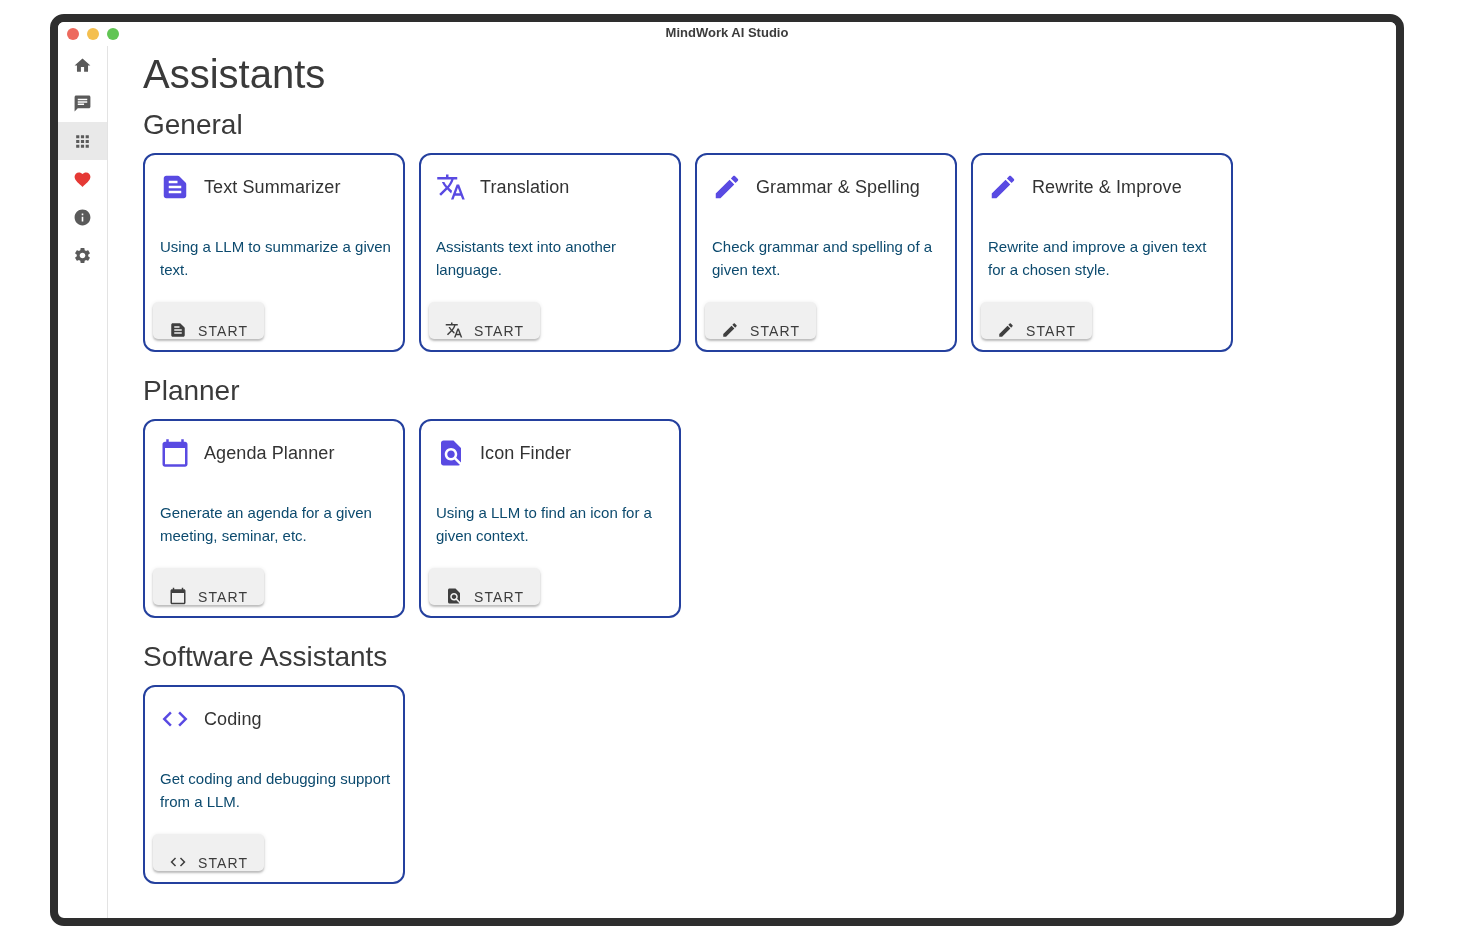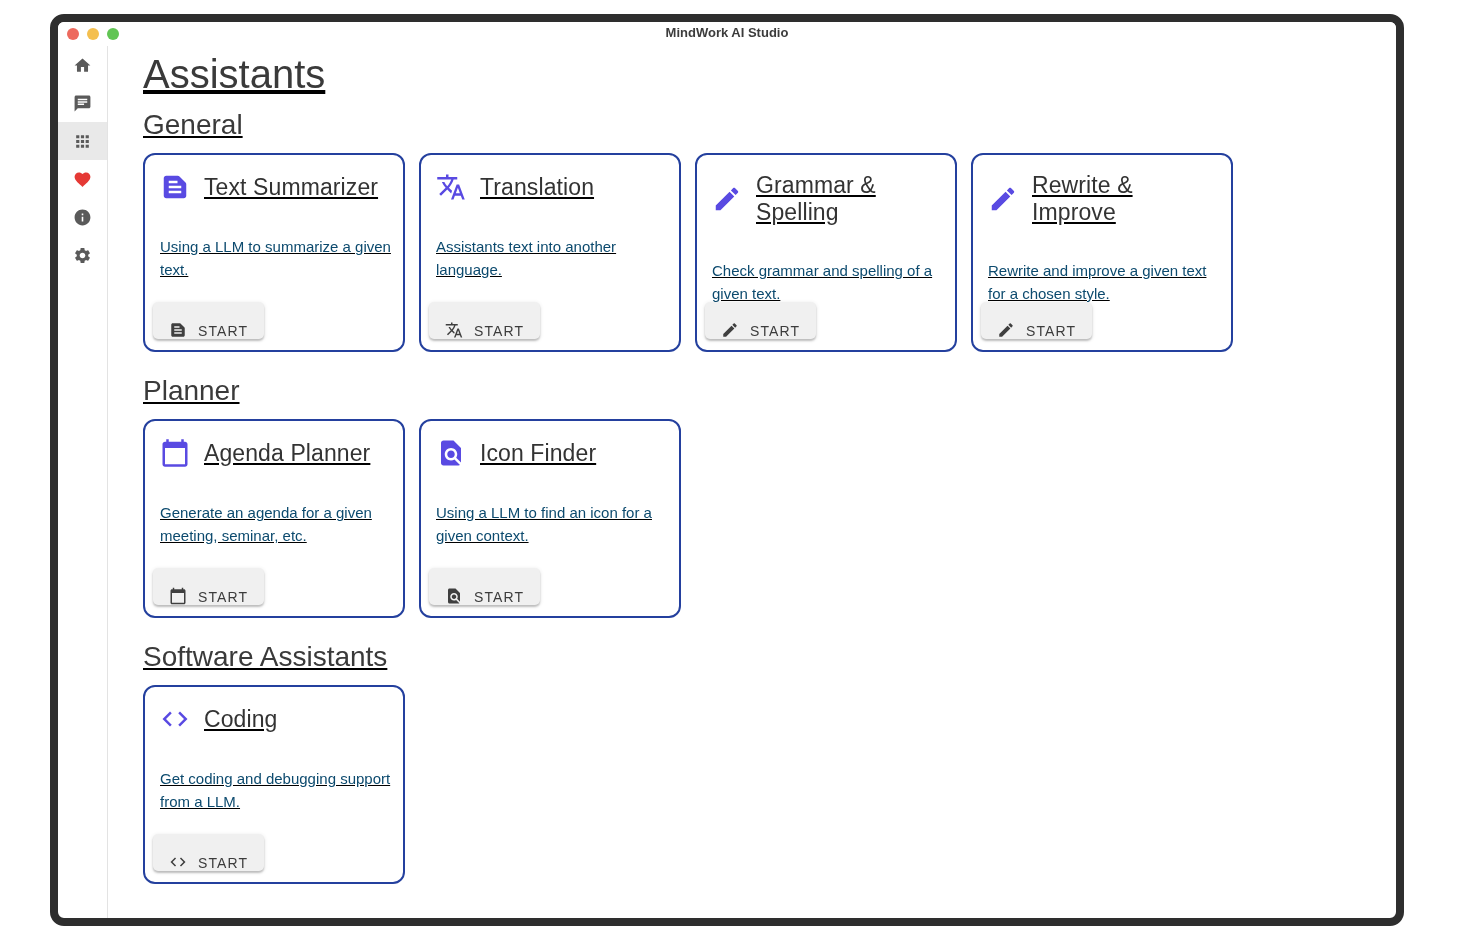--- a/index.html
+++ b/index.html
@@ -13,21 +13,21 @@
   
   .titlebar { position: relative; height: 24px; background: #ffffff; display: flex; align-items: center; }
   .traffic-lights { display: flex; gap: 8px; padding-left: 9px; }
   .traffic { width: 12px; height: 12px; border-radius: 50%; border: none; padding: 0; cursor: pointer; }
   .window-title {
     position: absolute; left: 0; right: 0; text-align: center; top: 3px;
     font-size: 13px; font-weight: bold; color: #3c3c3c;
   }
 
   
-  .app-body { display: flex; height: calc(100% - 24px); text-decoration: underline; }
+  .app-body { display: flex; height: calc(100% - 24px); }
 
   .sidebar { width: 50px; border-right: 1px solid #e3e3e3; flex: 0 0 50px; }
   .sidebar-item {
     width: 100%; height: 38px; display: flex; align-items: center; justify-content: center;
     cursor: pointer; color: #5a5a5a;
   }
   .sidebar-item.selected { background: #e9e9e9; }
   .sidebar-item .icon svg { width: 19px; height: 19px; display: block; }
 
   .main { flex: 1; padding: 4px 30px 0 35px; overflow: hidden; }
@@ -38,21 +38,21 @@
 
   
   .card {
     position: relative; width: 262px; height: 199px; background: #fff;
     border: 2px solid var(--card_border, #24409e); border-radius: 12px;
     padding: 17px 11px 0 15px;
   }
   .card-head { display: flex; align-items: center; gap: 14px; }
   .card-head .icon { color: var(--primary, #594ae2); }
   .card-head .icon svg { width: 30px; height: 30px; display: block; }
-  .card-title { font-size: 23px; font-weight: 500; color: #333; letter-spacing: .1px; }
+  .card-title { font-size: 18px; font-weight: 500; color: #333; letter-spacing: .1px; }
   .card-desc { margin-top: 34px; font-size: 15px; line-height: 22.5px; color: #0c4a6e; }
 
   .start-btn {
     position: absolute; left: 8px; bottom: 11px; height: 37px; padding: 0 16px;
     display: inline-flex; align-items: flex-end; gap: 11px;
     background: #f0f0f0; border: none; border-radius: 5px; cursor: pointer;
     box-shadow: 0 2px 2px rgba(0,0,0,.2), 0 1px 4px rgba(0,0,0,.12);
     font-family: "Liberation Sans", sans-serif;
     font-size: 14px; font-weight: 500; letter-spacing: 1.1px; color: #3c3c3c;
   }

